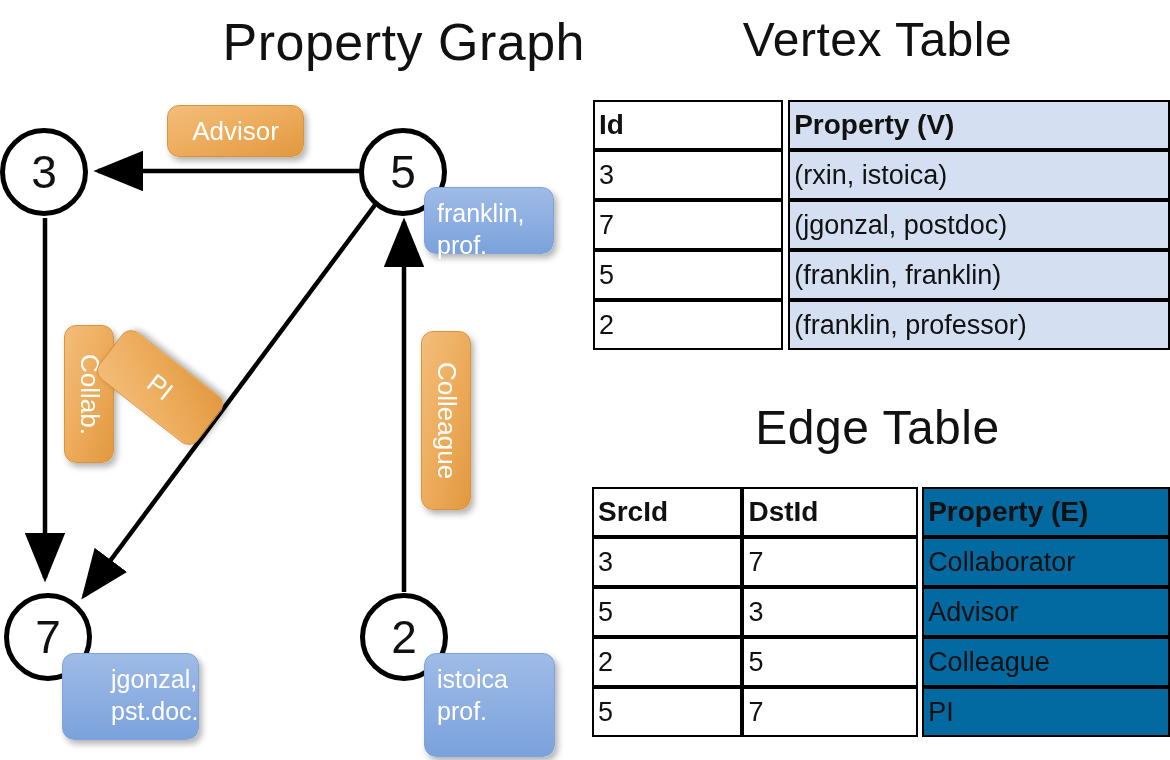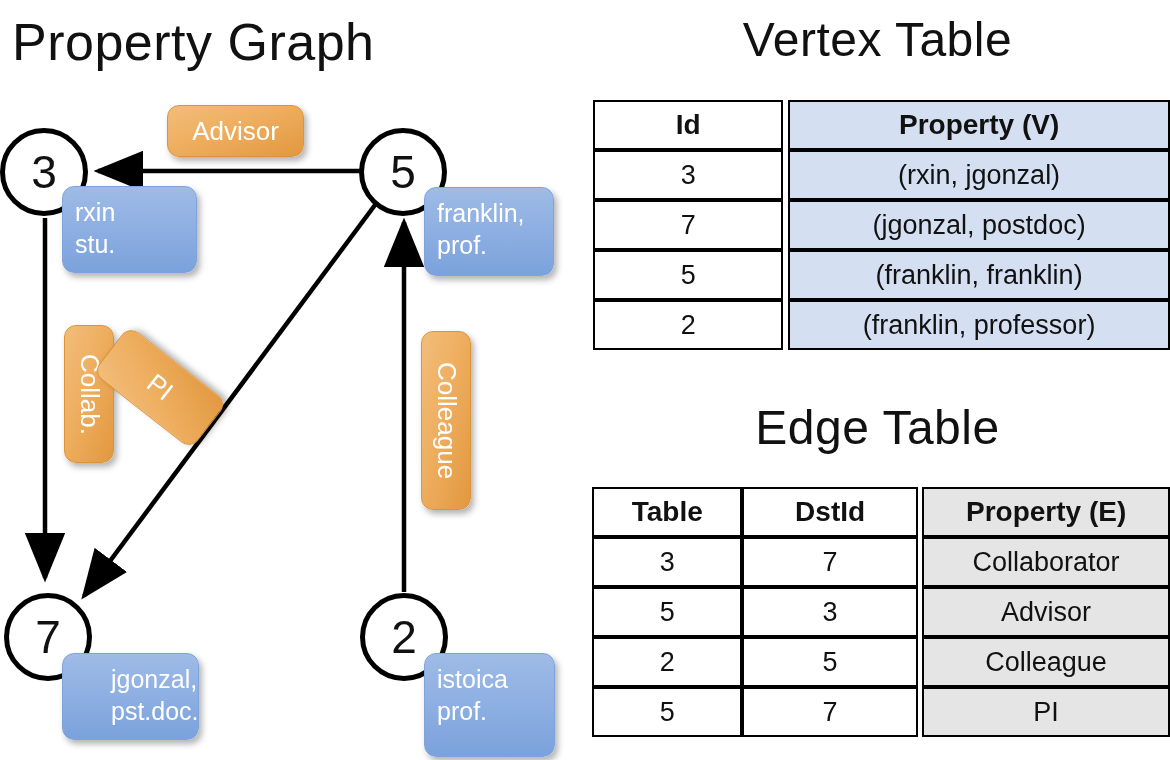--- a/index.html
+++ b/index.html
@@ -12,21 +12,21 @@
   #root { position: relative; width: 1170px; height: 760px; }
 
   .title {
     position: absolute;
     font-family: "Liberation Sans", sans-serif;
     font-weight: 300;
     color: #111;
     white-space: nowrap;
     letter-spacing: 0.5px;
   }
-  #graph-title  { left: 12px;    top: 12px; width: 585px; text-align: left; font-size: 52px; }
+  #graph-title  { left: 0;    top: 12px; width: 585px; text-align: right; font-size: 52px; }
   #vertex-title { left: 585px; top: 12px; width: 585px; text-align: center; font-size: 48px; }
   #edge-title   { left: 585px; top: 400px; width: 585px; text-align: center; font-size: 48px; }
 
   
   #graph-panel { position: absolute; left: 0; top: 0; width: 585px; height: 760px; }
   #graph-svg { position: absolute; left: 0; top: 0; }
 
   .node-circle {
     position: absolute;
     width: 88px; height: 88px;
@@ -67,31 +67,31 @@
     box-sizing: border-box;
     font-family: "Liberation Sans", sans-serif;
     white-space: nowrap;
   }
   .vert-text { writing-mode: vertical-rl; text-orientation: mixed; }
 
   
   .tbl { position: absolute; border-collapse: separate; border-spacing: 0; }
   .tbl td {
     border: 2.5px solid #000;
-    text-align: center;
+    text-align: left;
     font-family: "Liberation Sans", sans-serif;
     font-weight: 300;
     color: #111;
     font-size: 27px;
     height: 46px;
     padding: 0 4px;
   }
   .tbl td.hdr { font-weight: bold; font-size: 28px; }
   .blue-cell  { background: #d4dff1; margin-left: 30px; }
-  .peach-cell { background: #e5e5e5; }
+  .peach-cell { background: #0369a1; }
 
   #vertex-table { left: 593px; top: 100px; }
   #edge-table   { left: 592px; top: 487px; }
 
   .gapcol { border: none !important; width: 5px; padding: 0 !important; background: #fff; }
 </style>
 </head>
 <body>
 
 <div id="root">
@@ -124,26 +124,22 @@
     <div class="node-circle" style="left:359px; top:128px;">
         <span>5</span>
       </div>
     <div class="node-circle" style="left:4px;   top:593px;">
         <span>7</span>
       </div>
     <div class="node-circle" style="left:360px; top:593px;">
         <span>2</span>
       </div>
 
-    <div class="prop-box" style="left:62px; top:186px; width:135px; height:87px;">
-      <div>rxin</div>
-      <div>stu.</div>
-    </div>
-
-    <div class="prop-box" style="left:424px; top:187px; width:130px; height:89px;">
+
+    <div class="prop-box" style="left:424px; top:187px; width:130px; height:67px;">
       <div>franklin,</div>
       <div>prof.</div>
     </div>
 
     <div class="prop-box" style="left:62px; top:653px; width:137px; height:87px;padding-left:48px;">
       <div>jgonzal,</div>
       <div>pst.doc.</div>
     </div>
 
     <div class="prop-box" style="left:424px; top:653px; width:131px; height:104px;">
@@ -171,21 +167,21 @@
   <table class="tbl" id="vertex-table">
     <tbody>
         <tr>
       <td class="hdr" style="width:186px;">Id</td>
       <td class="gapcol"></td>
       <td class="hdr blue-cell" style="width:382px;">Property (V)</td>
     </tr>
     <tr>
       <td>3</td>
       <td class="gapcol"></td>
-      <td class="blue-cell">(rxin, jgonzal)</td>
+      <td class="blue-cell">(rxin, istoica)</td>
     </tr>
     <tr>
       <td>7</td>
       <td class="gapcol"></td>
       <td class="blue-cell">(jgonzal, postdoc)</td>
     </tr>
     <tr>
       <td>5</td>
       <td class="gapcol"></td>
       <td class="blue-cell">(franklin, franklin)</td>
@@ -194,21 +190,21 @@
       <td>2</td>
       <td class="gapcol"></td>
       <td class="blue-cell">(franklin, professor)</td>
     </tr>
   </tbody>
     </table>
 
   <table class="tbl" id="edge-table">
     <tbody>
         <tr>
-      <td class="hdr" style="width:147px;">Table</td>
+      <td class="hdr" style="width:147px;">SrcId</td>
       <td class="hdr" style="width:175px;">DstId</td>
       <td class="gapcol"></td>
       <td class="hdr peach-cell" style="width:247px;">Property (E)</td>
     </tr>
     <tr>
       <td>3</td>
       <td>7</td>
       <td class="gapcol"></td>
       <td class="peach-cell">Collaborator</td>
     </tr>

